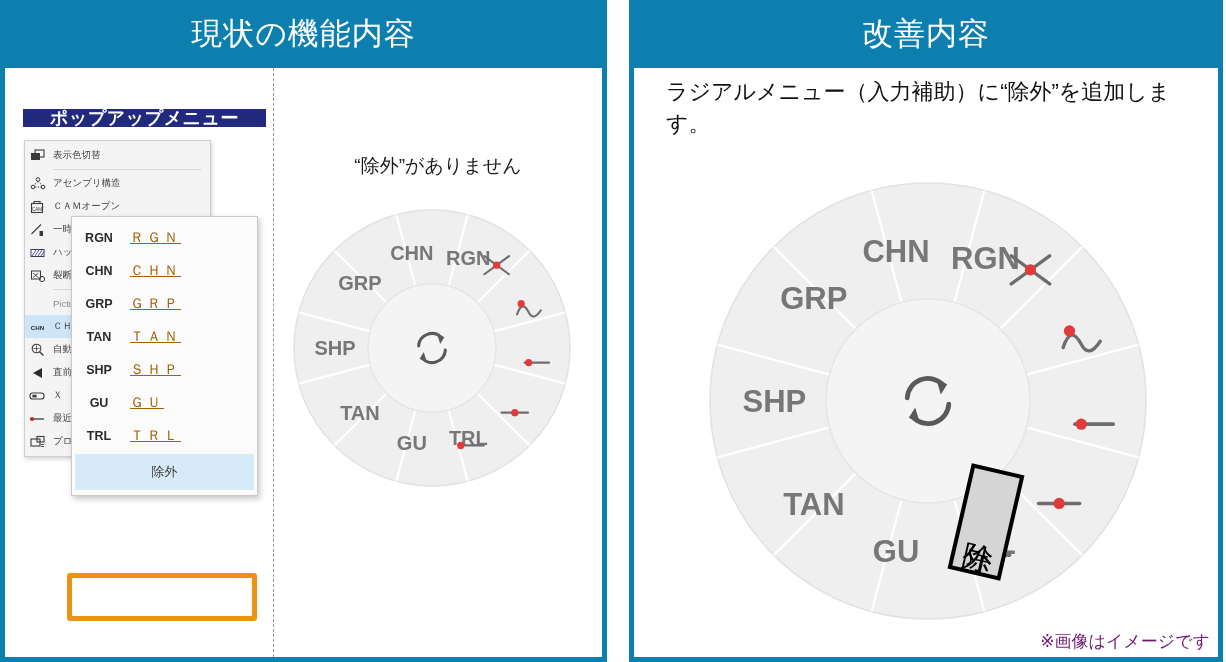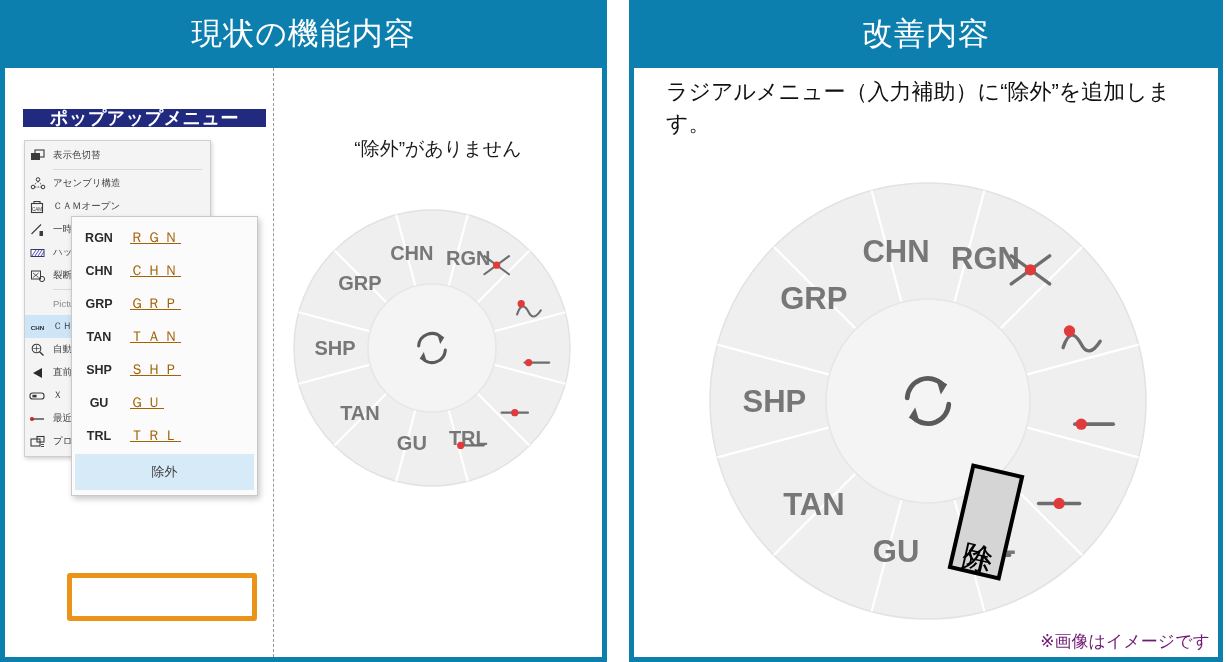--- a/index.html
+++ b/index.html
@@ -96,21 +96,21 @@
     font-size:13px;color:#3a3a3a;
   }
   .sub-hl{
     position:absolute;left:62px;top:505px;width:190px;height:48px;
     border:5px solid #eb9219;border-radius:3px;z-index:8;
     box-sizing:border-box;
   }
 
   
   .note-noexclude{
-    position:absolute;left:0;right:0;top:68px;
+    position:absolute;left:0;right:0;top:85px;
     text-align:center;font-size:19px;color:#1a1a1a;
   }
   .wheel-wrap{position:absolute;}
   .wheel-wrap svg{display:block;}
 
   
   .desc{
     position:absolute;left:32px;top:8px;width:520px;
     font-size:22px;line-height:1.45;color:#111111;
   }

